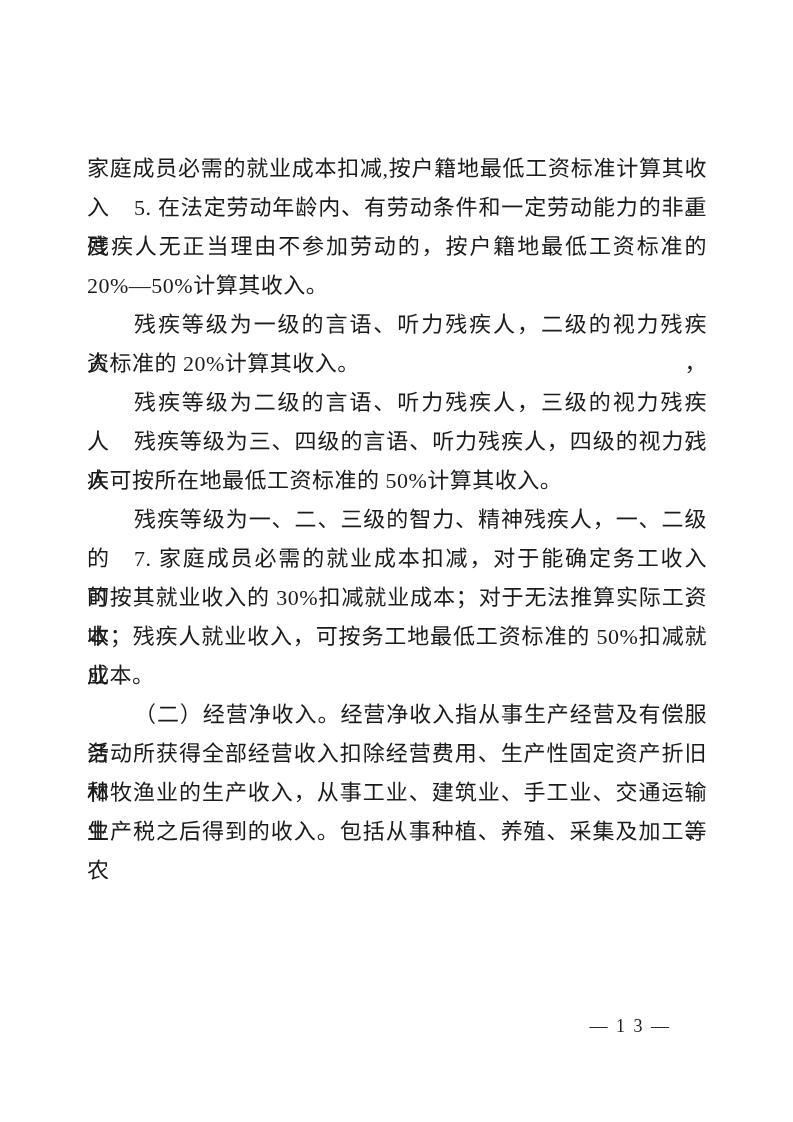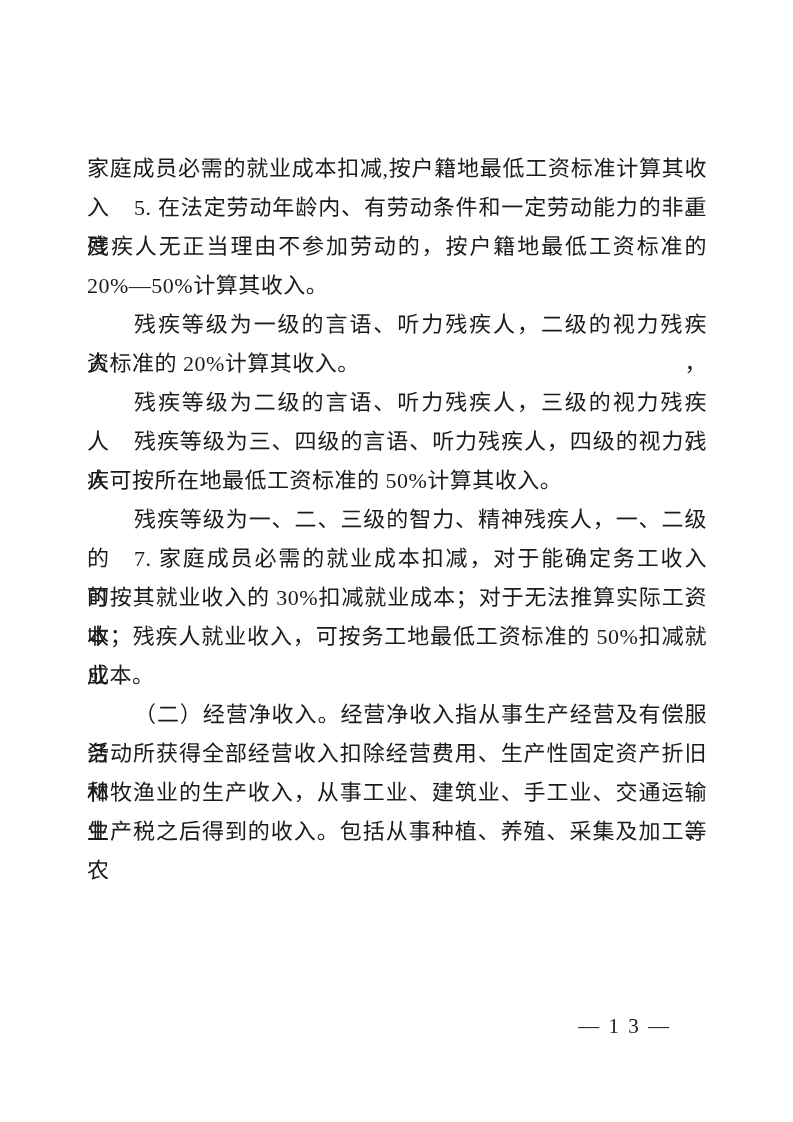--- a/index.html
+++ b/index.html
@@ -39,21 +39,21 @@
   .line.indent {
     text-indent: 47px;
   }
   .line b {
     font-weight: normal;
   }
   .footer-pagenum {
     position: absolute;
     top: 1012px;
     right: 122px;
-    font-size: 21px;
+    font-size: 18px;
     line-height: 28px;
     color: #1b1b1b;
     letter-spacing: 2px;
   }
 </style>
 </head>
 <body>
 
 <div class="page">
   <div class="doc-body">

